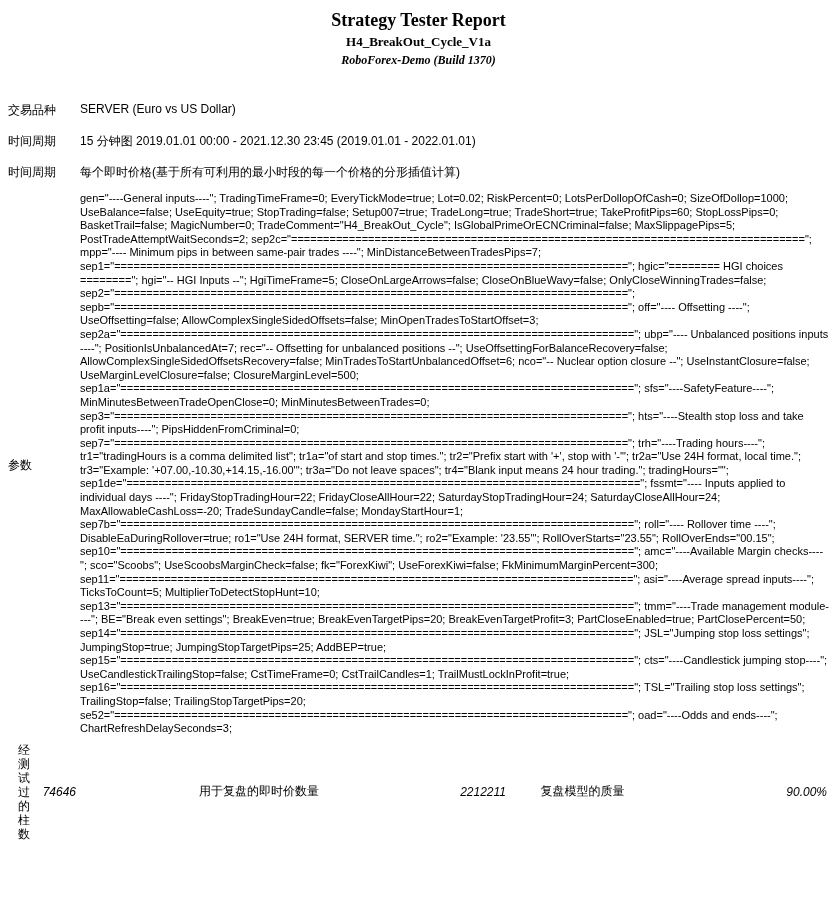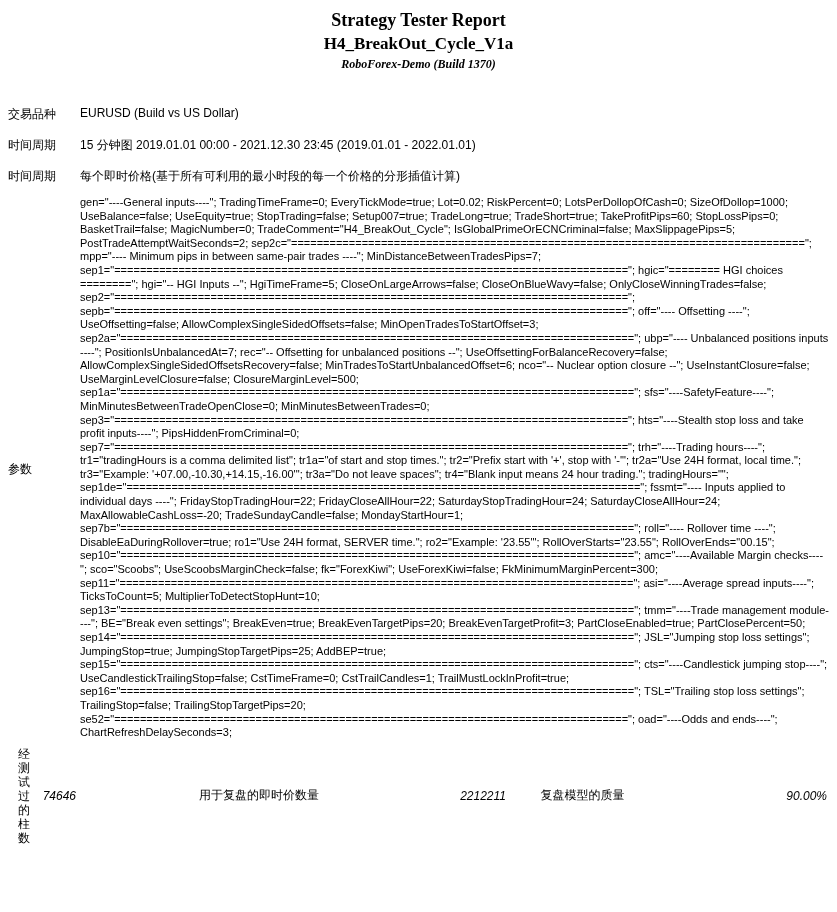--- a/index.html
+++ b/index.html
@@ -5,21 +5,21 @@
   html, body { margin: 0; padding: 0; background: #ffffff; color: #000000; }
   body {
     font-family: "Liberation Sans", sans-serif;
     width: 837px;
     margin: 0;
     padding: 8px;
     box-sizing: border-box;
   }
   .header { text-align: center; font-family: "Liberation Serif", serif; }
   .title    { font-size: 18px; font-weight: bold; margin: 2px 0 3px 0; }
-  .subtitle { font-size: 17px; font-weight: bold; margin: 0 0 3px 0; }
+  .subtitle { font-size: 13px; font-weight: bold; margin: 0 0 3px 0; }
   .server   { font-size: 12px; font-weight: bold; margin: 0; font-style: italic; }
 
   table.report {
     border-collapse: collapse;
     table-layout: fixed;
     width: 821px;
     margin-top: 27px;
     font-size: 12px;
   }
   td { padding: 0; vertical-align: top; margin-left: 28px; }
@@ -62,21 +62,21 @@
     <col style="width:48px">
     <col style="width:358px">
     <col style="width:72px">
     <col style="width:145px">
     <col style="width:176px">
   </colgroup>
 
   <tbody>
       <tr class="row-head">
     <td class="lbl" colspan="2">交易品种</td>
-    <td class="val" colspan="4">EURUSD (Build vs US Dollar)</td>
+    <td class="val" colspan="4">SERVER (Euro vs US Dollar)</td>
   </tr>
 
   <tr class="row-head">
     <td class="lbl" colspan="2">时间周期</td>
     <td class="val" colspan="4">15 分钟图 2019.01.01 00:00 - 2021.12.30 23:45 (2019.01.01 - 2022.01.01)</td>
   </tr>
 
   <tr class="row-head">
     <td class="lbl" colspan="2">时间周期</td>
     <td class="val" colspan="4">每个即时价格(基于所有可利用的最小时段的每一个价格的分形插值计算)</td>

